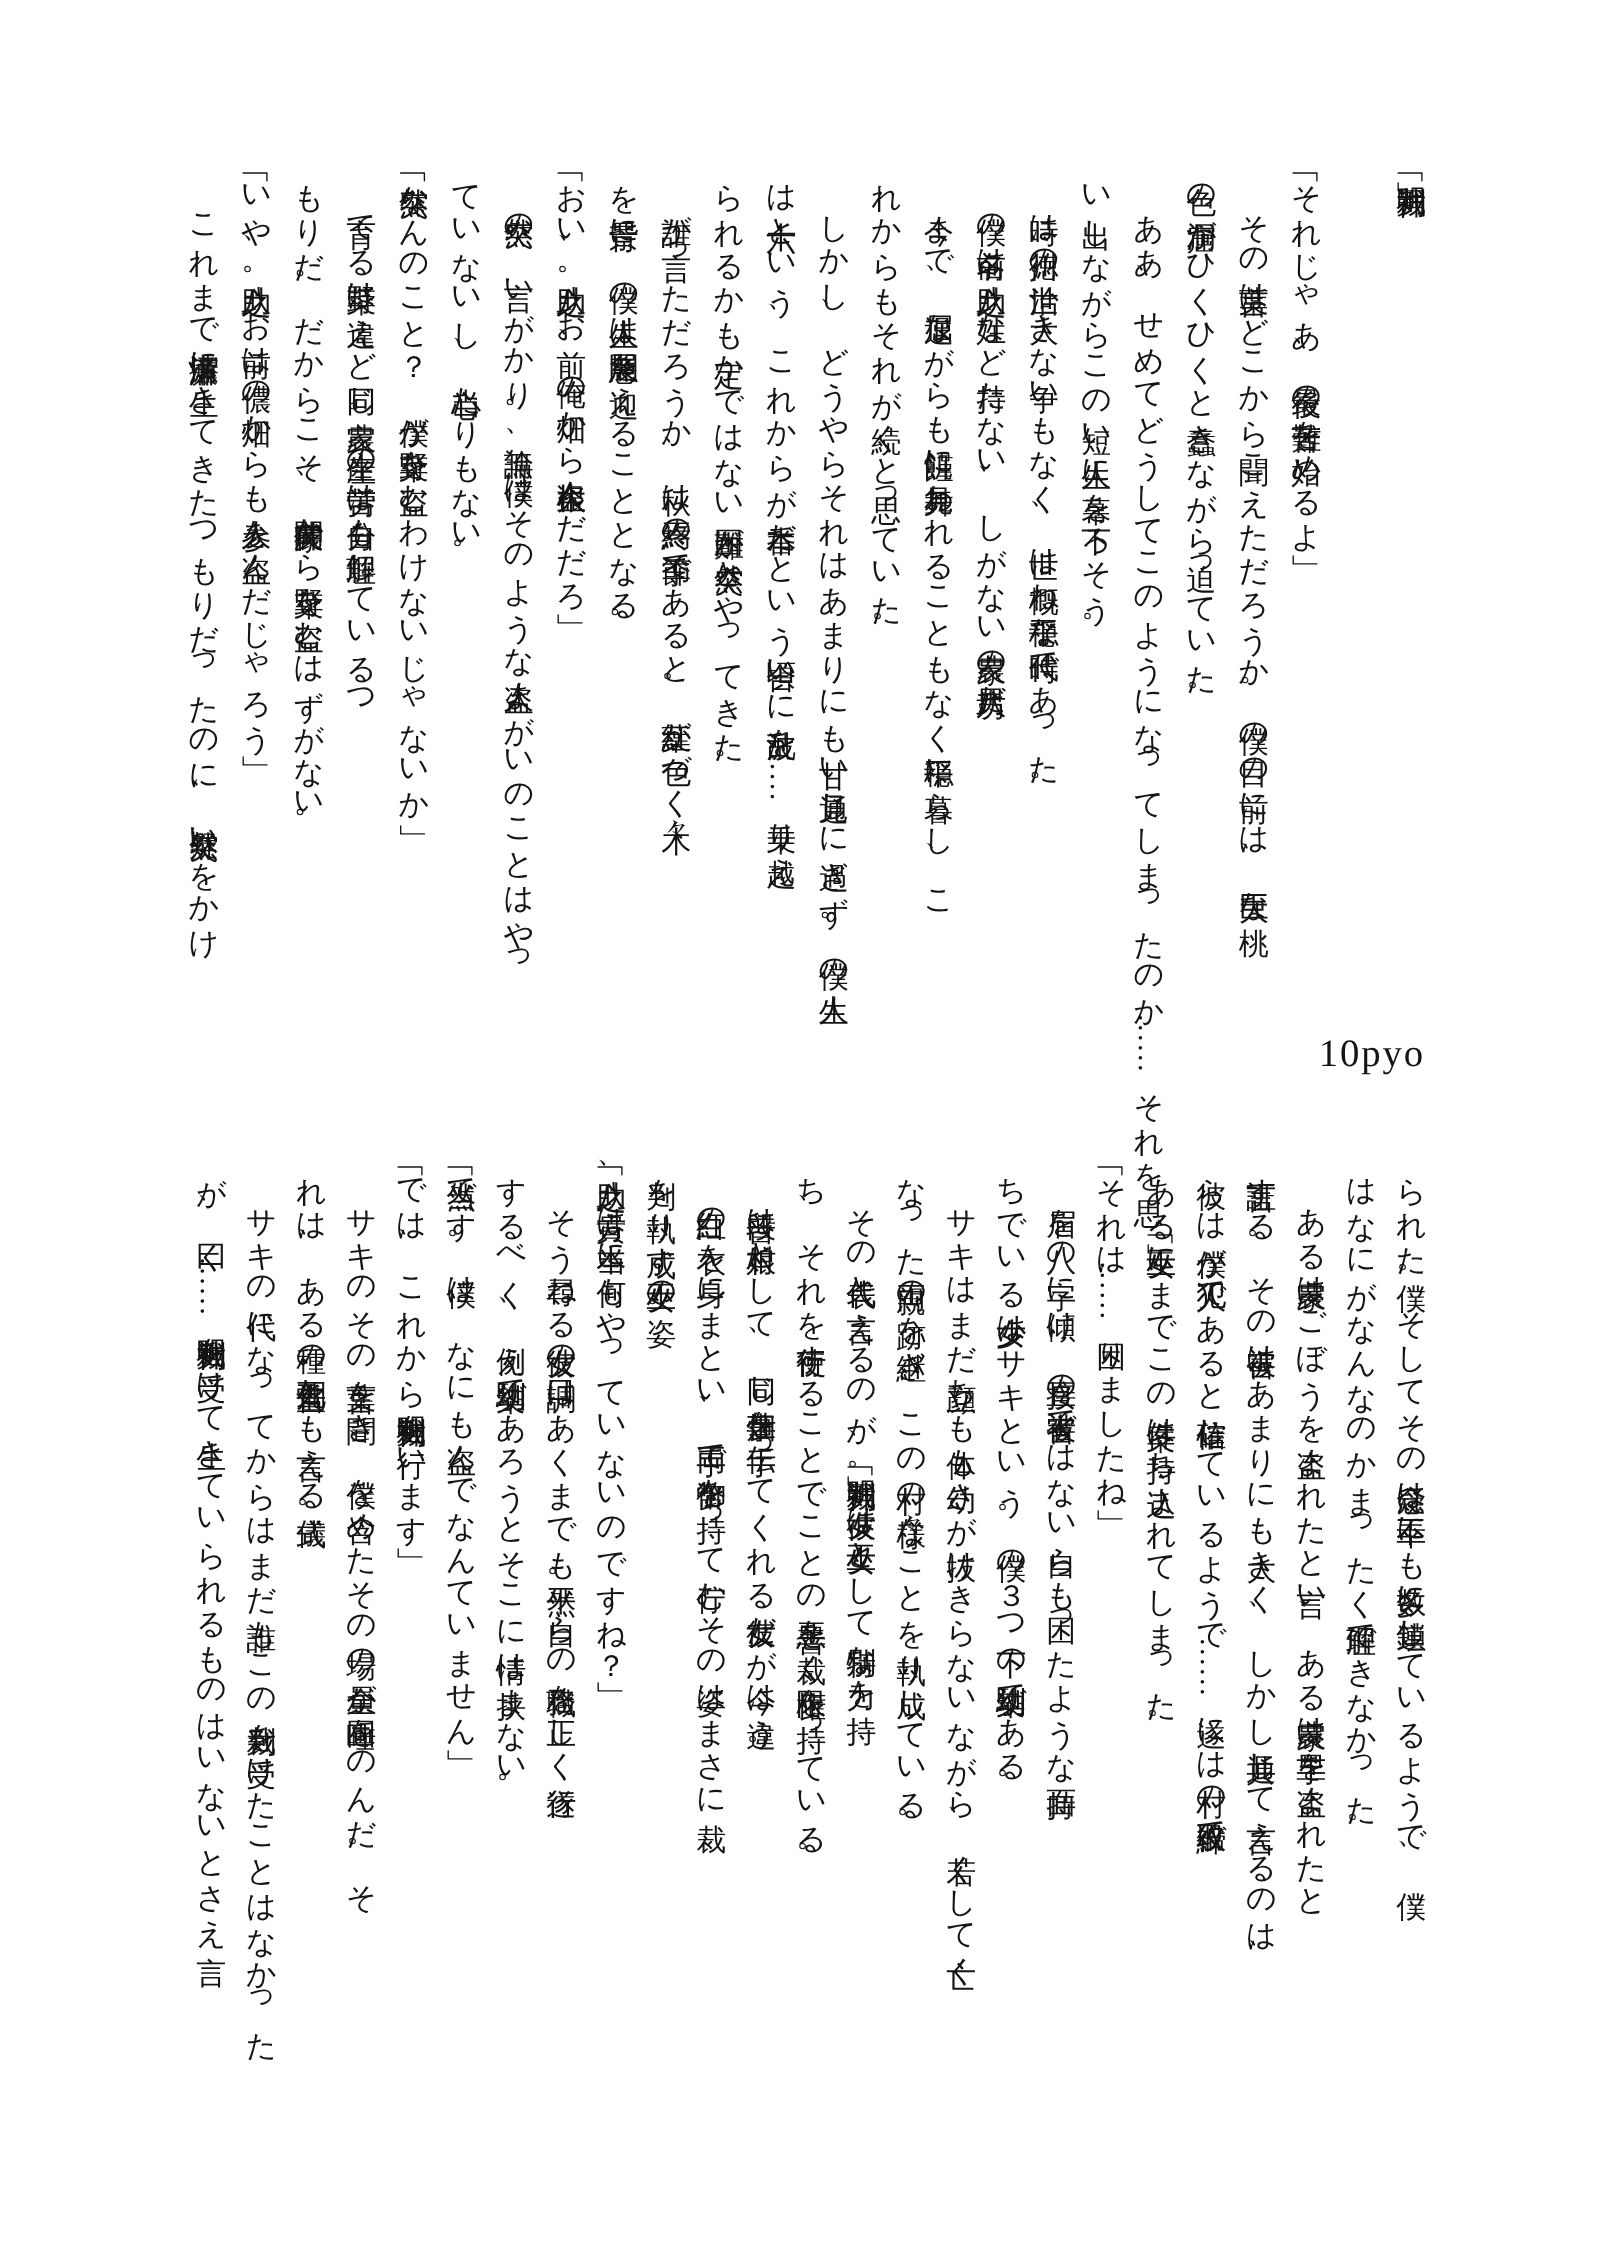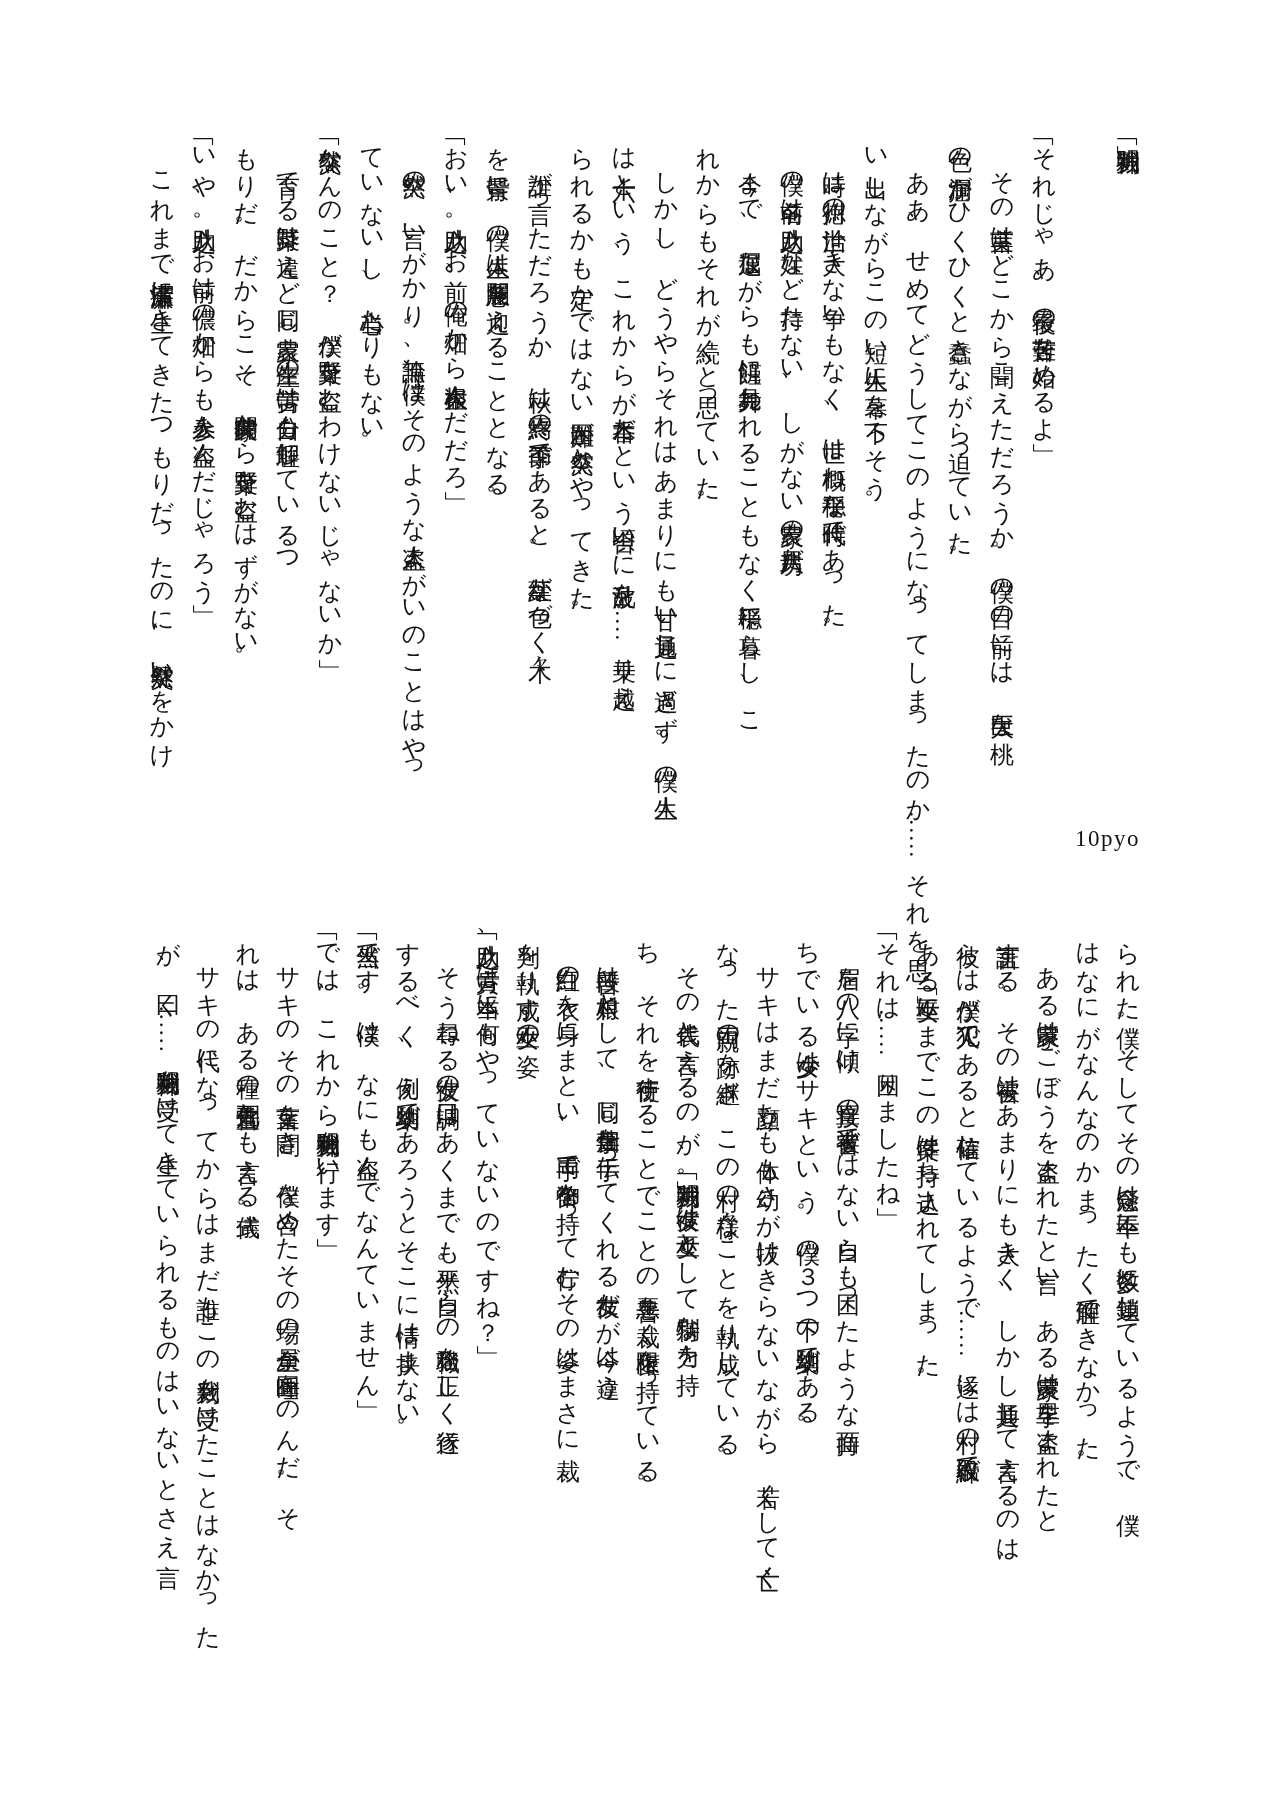--- a/index.html
+++ b/index.html
@@ -32,21 +32,21 @@
   .top-block { top: 131px; right: 131px; height: 746px; }
   .top-block .vcol { line-height: 42px; }
   .bottom-block { top: 926px; right: 132px; height: 746px; }
   .bottom-block .vcol { line-height: 40px; }
   
   .vcol.blank-col:empty::before { content: "\3000"; }
   .page-marker {
     position: absolute;
     top: 827px;
     right: 140px;
-    font-size: 23px;
+    font-size: 31px;
     line-height: 1;
     letter-spacing: 1.5px;
     color: #141414;
   }
 </style>
 </head>
 <body>
 
 <main class="page">
 

